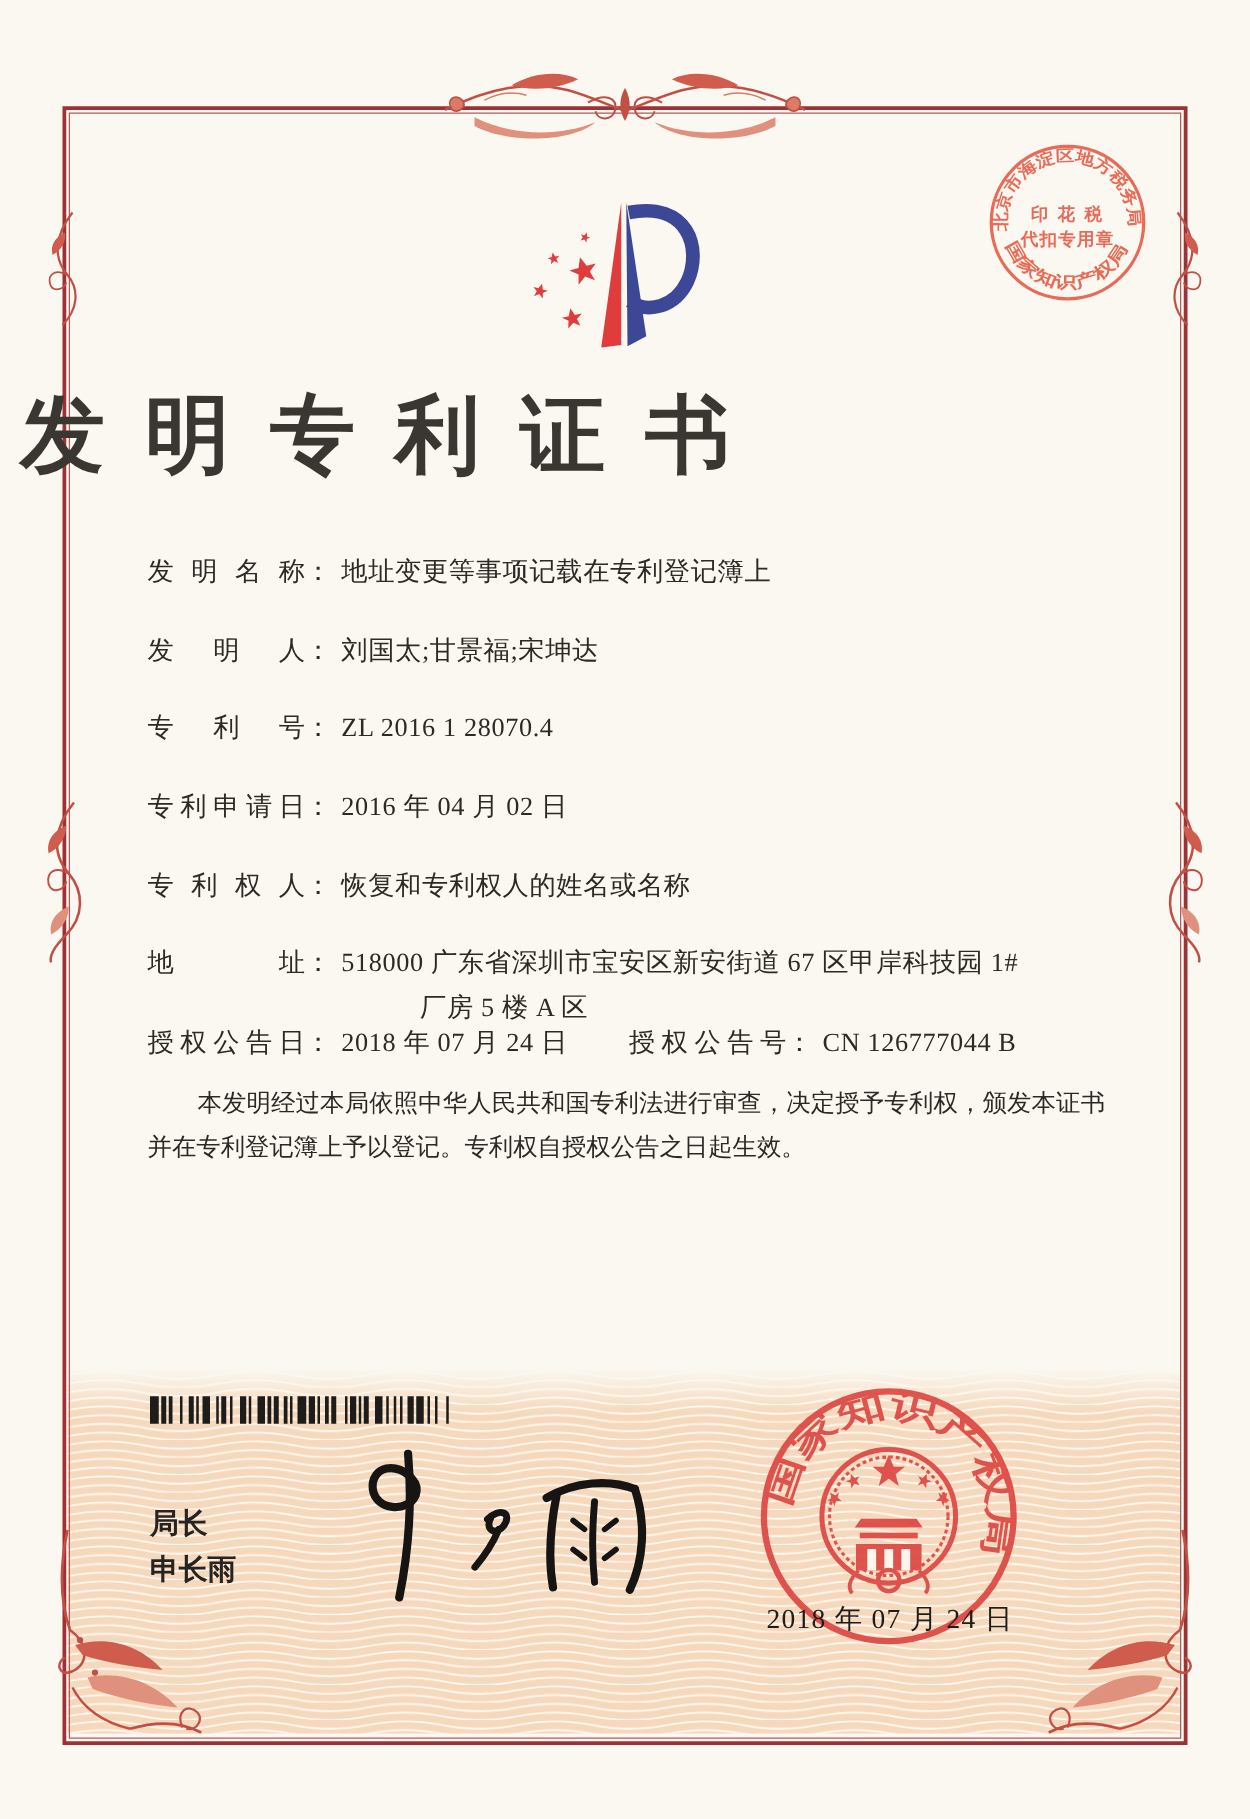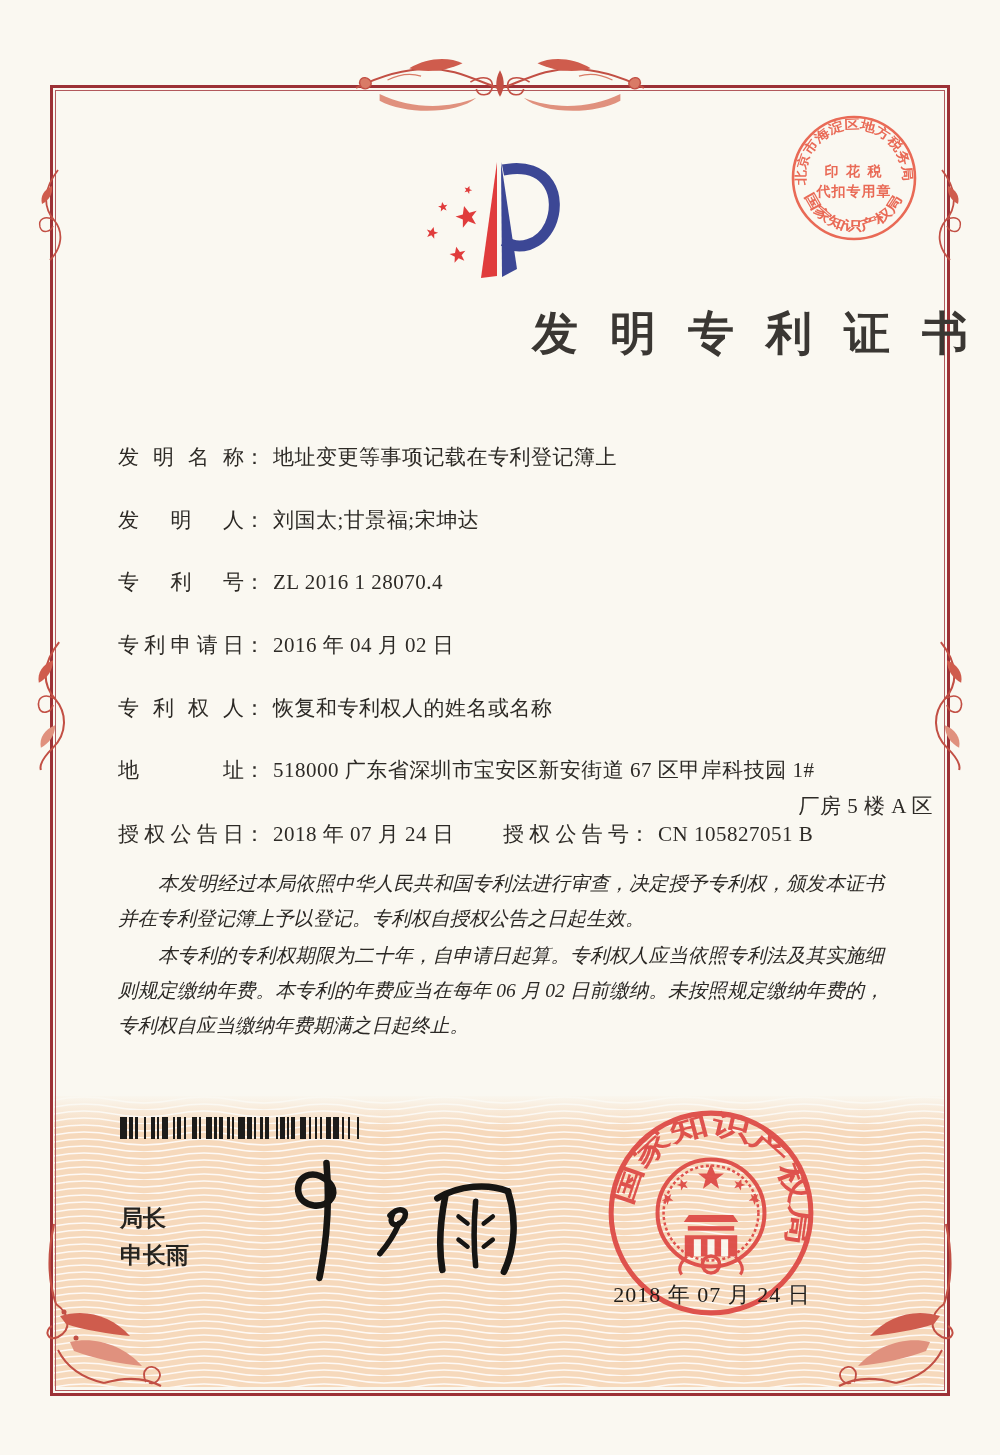--- a/index.html
+++ b/index.html
@@ -20,33 +20,33 @@
   .orn-top{left:352px;top:54px;width:296px;height:64px;}
   .orn-bl{left:44px;top:1222px;width:120px;height:172px;}
   .orn-br{left:836px;top:1222px;width:120px;height:172px;transform:scaleX(-1);}
   .orn-ml{left:28px;top:640px;width:42px;height:132px;}
   .orn-mr{left:930px;top:640px;width:42px;height:132px;transform:scaleX(-1);}
   .orn-tl{left:32px;top:168px;width:36px;height:94px;}
   .orn-tr{left:932px;top:168px;width:36px;height:94px;transform:scaleX(-1);}
   
   .abs{position:absolute;z-index:4;}
   .cert-no{left:95px;top:150px;font-size:23px;letter-spacing:2px;color:#33302c;}
-  .title{left:0;width:1000px;top:303px;text-align:right;font-size:46px;font-weight:600;
+  .title{left:0;width:1000px;top:303px;text-align:left;font-size:68px;font-weight:600;
          letter-spacing:32px;text-indent:16px;color:#3a3733;}
   .row{left:118px;font-size:21px;white-space:nowrap;}
   .row .flabel{display:inline-flex;justify-content:space-between;width:126px;vertical-align:top;}
   .row .colon{margin:0 2px 0 0;}
   .row .fvalue{margin-left:6px;letter-spacing:.5px;}
   .r0{top:443px}.r1{top:506px}.r2{top:568px}.r3{top:631px}.r4{top:694px}
   .r5{top:756px}.r6{top:820px}
   .row-right{left:503px;}
-  .addr2{margin-left:63px;margin-top:8px;letter-spacing:.5px;text-align:right;}
+  .addr2{margin-left:63px;margin-top:8px;letter-spacing:.5px;}
   .addr-block{display:inline-block;white-space:normal;width:660px;vertical-align:top;}
   .paras{left:118px;top:866px;width:766px;font-size:19.5px;line-height:1.8;
-         text-align:justify;color:#2b2825;font-style:italic;}
+         text-align:justify;color:#2b2825;}
   .paras p{margin:0 0 2px 0;text-indent:2.05em;}
   
   .barcode{left:120px;top:1117px;width:262px;height:22px;display:flex;align-items:stretch;z-index:4;}
   .barcode i{display:block;height:100%;}
   .barcode i.bar{background:#1d1c1a;}
   .director{left:120px;top:1200px;font-family:"Liberation Sans","DejaVu Sans",sans-serif;
             font-size:23px;font-weight:600;color:#262420;line-height:1.6;}
   .sig{left:268px;top:1156px;width:252px;height:135px;z-index:4;}
   .seal{left:597px;top:1097px;width:228px;height:228px;z-index:4;}
   .seal-date{left:612px;top:1280px;width:200px;text-align:center;font-size:22px;
@@ -234,26 +234,25 @@
         <span>日</span>
       </span><span class="colon">：</span><span class="fvalue">2018 年 07 月 24 日</span>
   </div>
   <div class="abs row r6 row-right">
     <span class="flabel">
         <span>授</span>
         <span>权</span>
         <span>公</span>
         <span>告</span>
         <span>号</span>
-      </span><span class="colon">：</span><span class="fvalue">CN 105827051 B</span>
+      </span><span class="colon">：</span><span class="fvalue">CN 126777044 B</span>
   </div>
 
   <div class="abs paras">
     <p>本发明经过本局依照中华人民共和国专利法进行审查，决定授予专利权，颁发本证书并在专利登记簿上予以登记。专利权自授权公告之日起生效。</p>
-    <p>本专利的专利权期限为二十年，自申请日起算。专利权人应当依照专利法及其实施细则规定缴纳年费。本专利的年费应当在每年 06 月 02 日前缴纳。未按照规定缴纳年费的，专利权自应当缴纳年费期满之日起终止。</p>
   </div>
 
   <div class="abs barcode">
       <i class="bar" style="width: 6.6px;"></i>
       <i style="width: 2.2px;"></i>
       <i class="bar" style="width: 4.4px;"></i>
       <i style="width: 2.2px;"></i>
       <i class="bar" style="width: 2.2px;"></i>
       <i style="width: 6.6px;"></i>
       <i class="bar" style="width: 2.2px;"></i>

